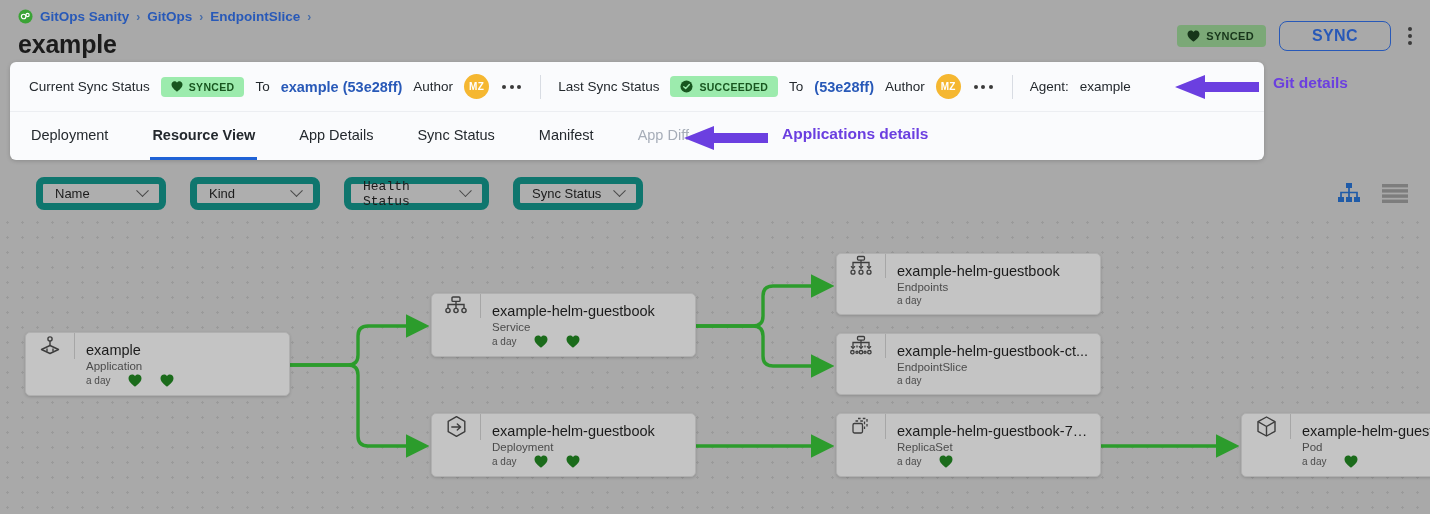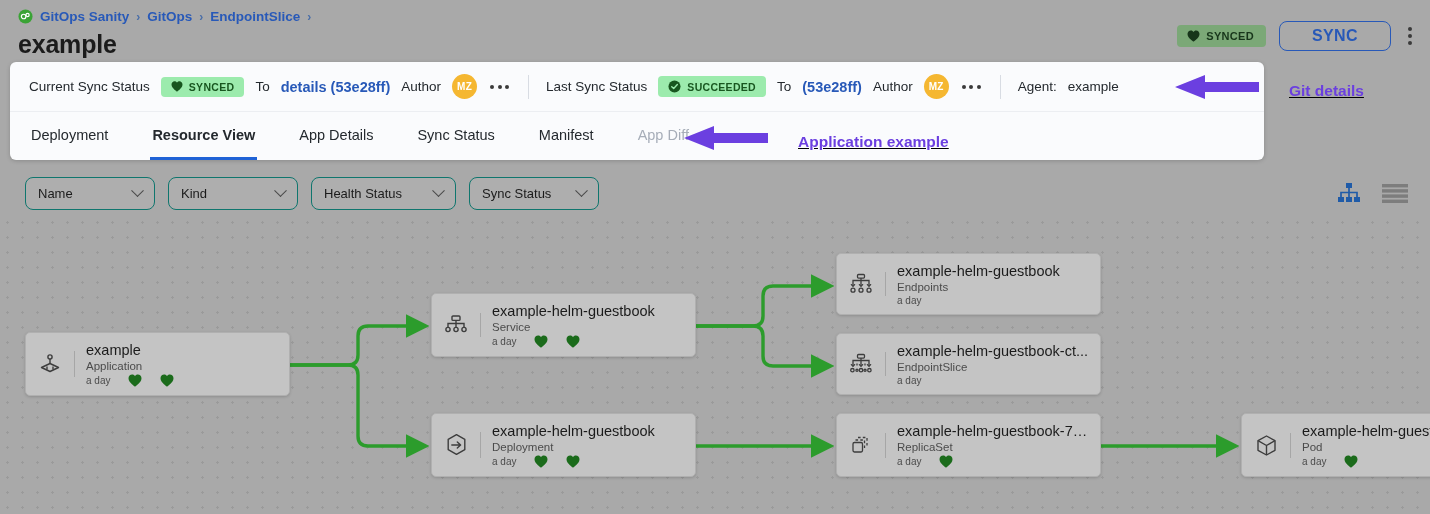--- a/index.html
+++ b/index.html
@@ -92,53 +92,54 @@
   .tab {
     display: flex; align-items: center; padding: 0 2px;
     margin-right: 40px; font-size: 14.5px; color: #24292e;
     cursor: pointer; border-bottom: 3px solid transparent;
     position: relative; top: 1px;
   }
   .tab.active { font-weight: 700; border-bottom-color: #1f62d6; }
   .tab.disabled { color: #a6adb8; cursor: default; }
 
   
-  .anno { position: absolute; display: flex; align-items: flex-end; gap: 30px; text-decoration: underline; }
+  .anno { position: absolute; display: flex; align-items: flex-start; gap: 14px; }
   .anno svg { display: block; }
   .anno-text { color: #6b3fe0; font-size: 15.5px; font-weight: 700; }
   #anno-git { left: 1175px; top: 74px; }
   #anno-app { left: 684px; top: 125px; }
 
   
   .filters { position: absolute; left: 25px; top: 177px; display: flex; gap: 13px; }
   .filter {
-    width: 130px; height: 33px; border: 1px solid #0f766e; border-radius: 8px;
+    width: 130px; height: 33px; border: 7px solid #0f766e; border-radius: 8px;
     display: flex; align-items: center; justify-content: space-between;
     padding: 0 12px; font-size: 13px; color: #1b1b1b; cursor: pointer;
     background: rgba(255,255,255,.06);
-  }
-  .filter.w-wide { width: 145px; }
+    margin-left: 11px;
+  }
+  .filter.w-wide { width: 145px; font-family: Liberation Mono, monospace; }
   .chev { width: 9px; height: 9px; border-right: 1.6px solid #4a4a4a; border-bottom: 1.6px solid #4a4a4a;
           transform: rotate(45deg) translate(-2px,-2px); }
 
   .viewtoggle { position: absolute; right: 22px; top: 183px; display: flex; gap: 22px; align-items: center; }
   .vt { cursor: pointer; display: block; }
 
   
   .canvas {
     position: absolute; left: 0; top: 215px; width: 1430px; height: 299px;
     background-color: #a9a9a9;
     background-image: radial-gradient(circle, #9a9a9a 1px, transparent 1.1px);
     background-size: 15px 15px;
     overflow: hidden;
   }
   .edges { position: absolute; left: 0; top: 0; width: 1430px; height: 299px; }
 
   .node {
-    position: absolute; display: flex; align-items: center;
+    position: absolute; display: flex; align-items: flex-start;
     background: #c4c4c4; border: 1px solid #b0b0b0; border-radius: 5px;
     box-shadow: 0 1px 3px rgba(0,0,0,.16);
     overflow: hidden;
   }
   .node-ico {
     width: 49px; display: flex; align-items: center; justify-content: center;
     border-right: 1px solid #a6a6a6; flex: none;
   }
   .node-body { padding: 9px 10px 8px 11px; display: flex; flex-direction: column; gap: 2px; min-width: 0; }
   .node-name {
@@ -189,21 +190,21 @@
   <div class="statusbar">
     <div class="st-group">
       <span class="st-label">Current Sync Status</span>
       <span class="chip">
         <svg width="12" height="11" viewBox="0 0 16 15">
           <path d="M8 14.5C8 14.5 0.5 10 0.5 4.9 0.5 2.4 2.4 0.5 4.7 0.5 6.2 0.5 7.4 1.3 8 2.4 8.6 1.3 9.8 0.5 11.3 0.5 13.6 0.5 15.5 2.4 15.5 4.9 15.5 10 8 14.5 8 14.5Z" fill="#18561f"></path>
         </svg>
         <span>SYNCED</span>
       </span>
       <span class="st-to">To</span>
-      <span class="st-rev">details (53e28ff)</span>
+      <span class="st-rev">example (53e28ff)</span>
       <span class="st-label">Author</span>
       <span class="avatar">MZ</span>
       <span class="kebab-h">
           <i></i>
           <i></i>
           <i></i>
         </span>
     </div>
 
     <span class="vdiv"></span>
@@ -250,21 +251,21 @@
   <svg width="84" height="26" viewBox="0 0 84 26">
     <path d="M0 13 L30 1 L30 8 L84 8 L84 18 L30 18 L30 25 Z" fill="#6b3fe0"></path>
   </svg>
   <span class="anno-text">Git details</span>
 </div>
 
 <div class="anno" id="anno-app">
   <svg width="84" height="26" viewBox="0 0 84 26">
     <path d="M0 13 L30 1 L30 8 L84 8 L84 18 L30 18 L30 25 Z" fill="#6b3fe0"></path>
   </svg>
-  <span class="anno-text">Application example</span>
+  <span class="anno-text">Applications details</span>
 </div>
 
 <div class="filters">
   <div class="filter">
     <span>Name</span>
     <span class="chev"></span>
   </div>
   <div class="filter">
     <span>Kind</span>
     <span class="chev"></span>

